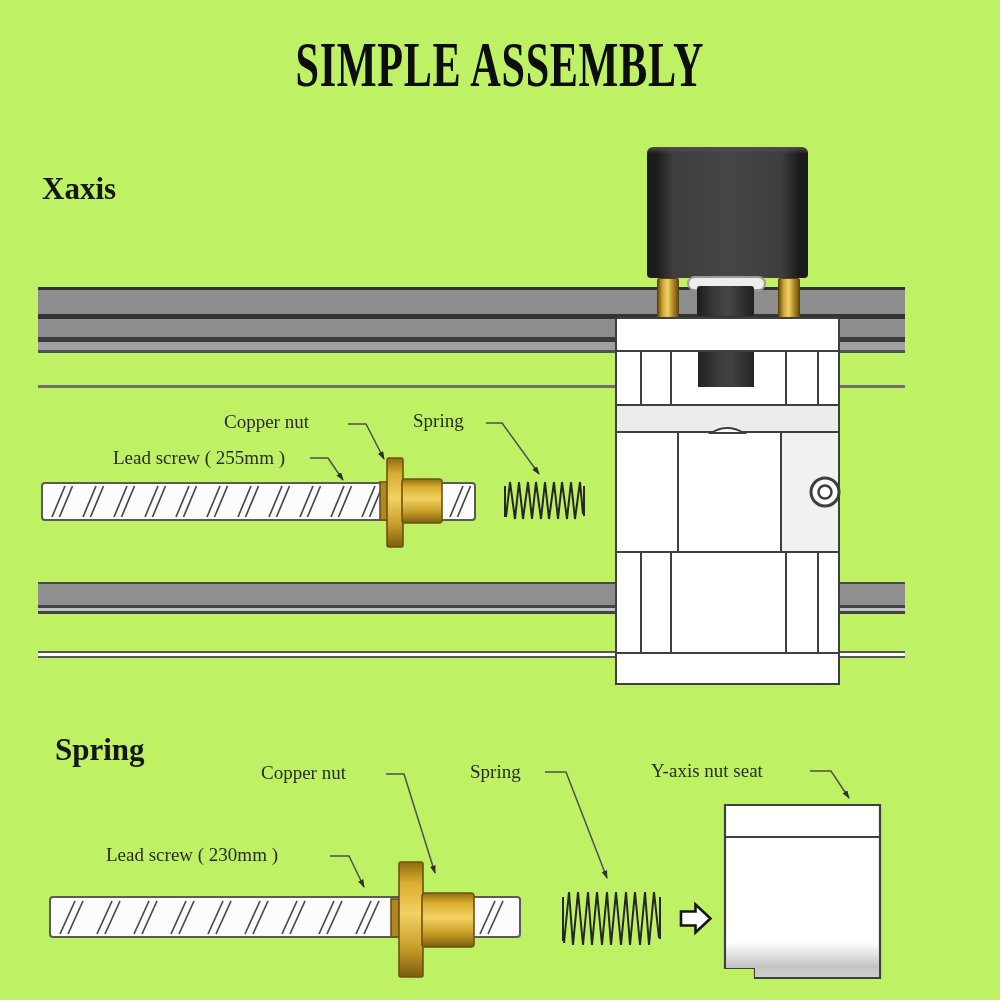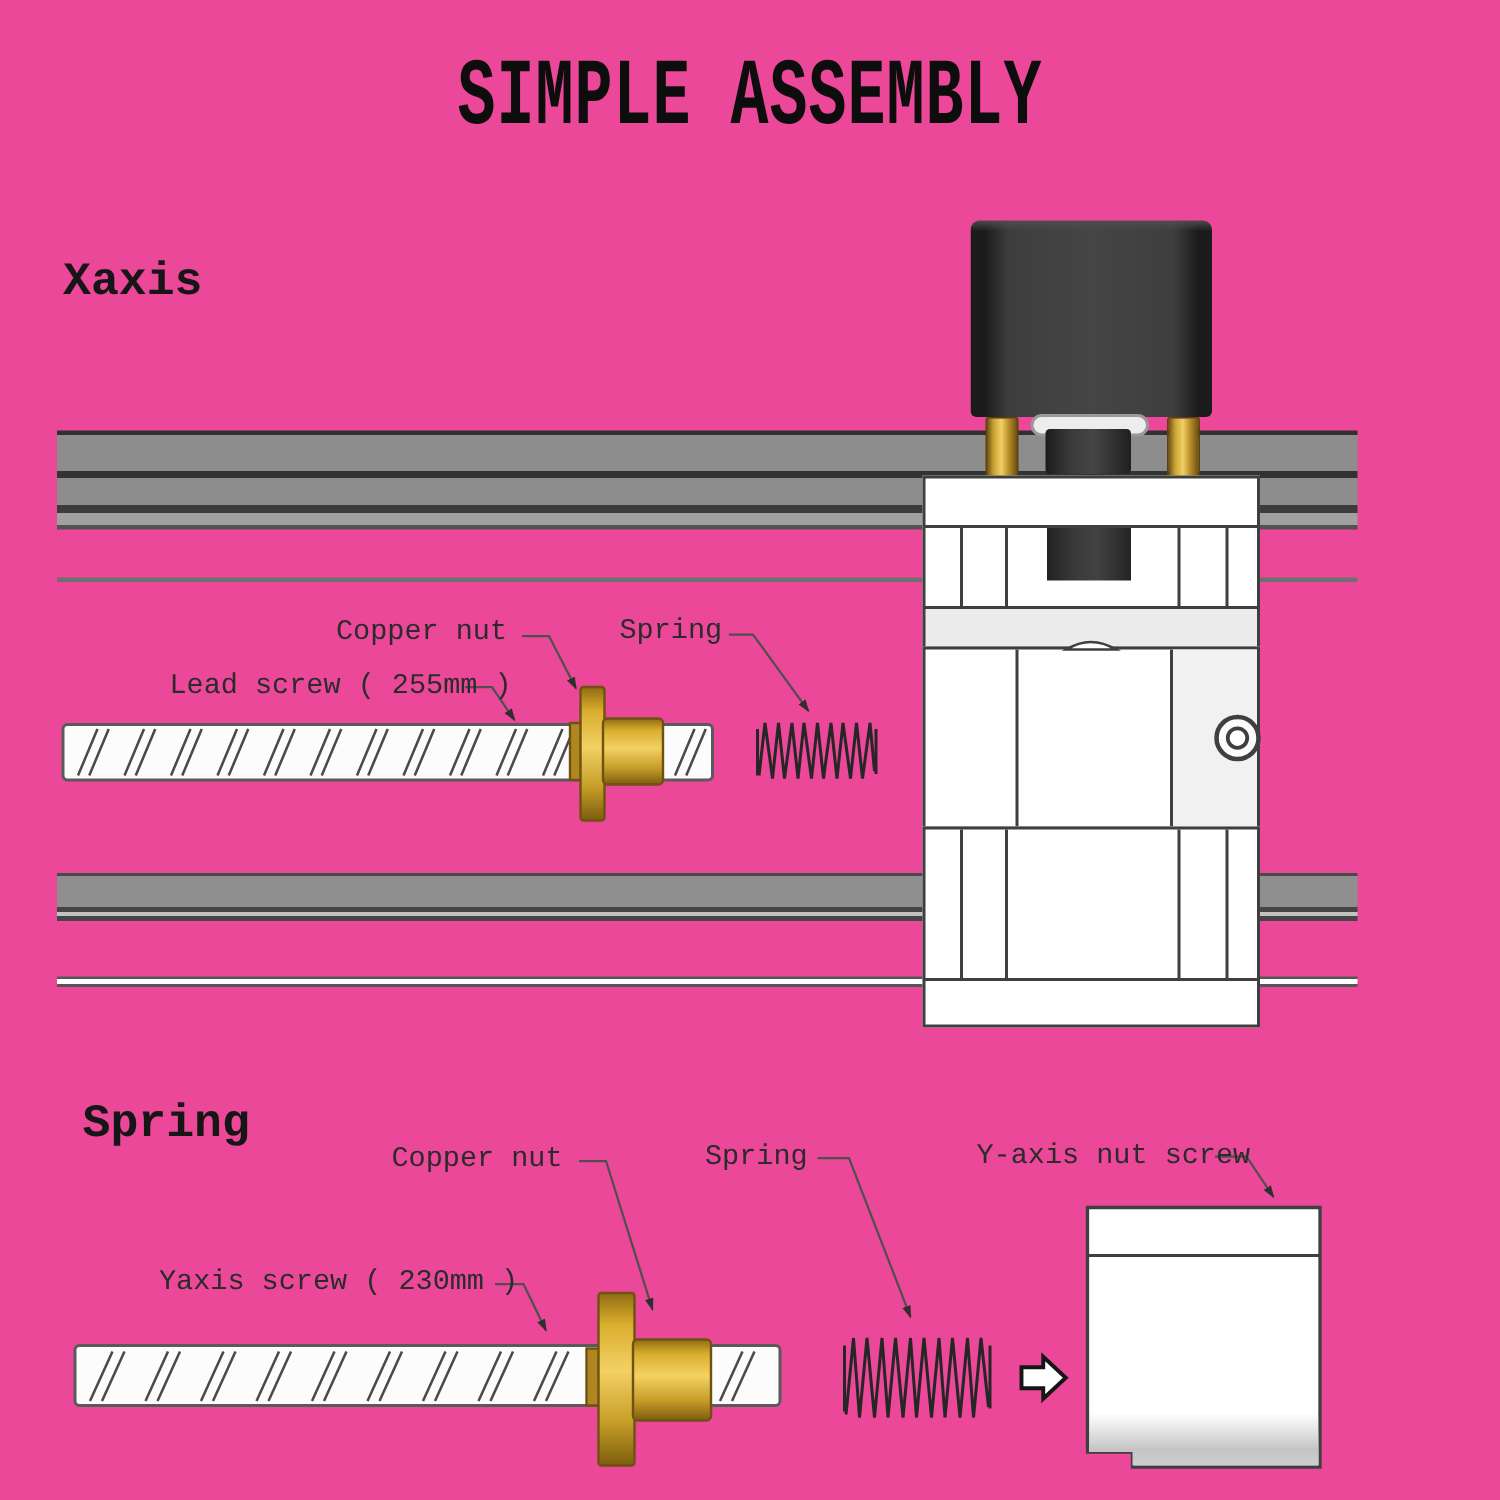--- a/index.html
+++ b/index.html
@@ -1,17 +1,17 @@
 <!DOCTYPE html>
 <html><head>
 <meta charset="utf-8">
 <style>
   html,body{margin:0;padding:0;background:#fff;}
-  #stage{position:relative;width:1000px;height:1000px;background:#ec4899;overflow:hidden;
-         font-family:Liberation Mono, monospace;}
+  #stage{position:relative;width:1000px;height:1000px;background:#bef264;overflow:hidden;
+         font-family:Liberation Serif, serif;}
   .abs{position:absolute;}
   
   #title-wrap{left:0;top:34px;width:1000px;text-align:center;}
   #title-wrap span{display:inline-block;font-weight:bold;font-size:63px;line-height:1;
         color:#0d0d0d;transform:scaleX(.67);transform-origin:center;letter-spacing:1px;white-space:nowrap;}
   
   .axis-lbl{font-weight:bold;font-size:31px;color:#161616;white-space:nowrap;}
   
   .lbl{font-size:19px;color:#2b2b2b;white-space:nowrap;line-height:1.15;}
   
@@ -102,22 +102,22 @@
     <div class="vline" style="left:168px"></div>
       <div class="vline" style="left:200px"></div>
   </div>
   <div class="abs cpart c-bot"></div>
 
   <div class="abs lbl z6" id="x-coppernut-lbl">Copper nut</div>
   <div class="abs lbl z6" id="x-spring-lbl">Spring</div>
   <div class="abs lbl z6" id="x-leadscrew-lbl">Lead screw ( 255mm )</div>
   <div class="abs lbl z6" id="y-coppernut-lbl">Copper nut</div>
   <div class="abs lbl z6" id="y-spring-lbl">Spring</div>
-  <div class="abs lbl z6" id="y-nutseat-lbl">Y-axis nut screw</div>
-  <div class="abs lbl z6" id="y-leadscrew-lbl">Yaxis screw ( 230mm )</div>
+  <div class="abs lbl z6" id="y-nutseat-lbl">Y-axis nut seat</div>
+  <div class="abs lbl z6" id="y-leadscrew-lbl">Lead screw ( 230mm )</div>
 
   <svg id="draw" class="abs" width="1000" height="1000" viewBox="0 0 1000 1000">
     <defs>
       <marker id="ah" markerWidth="10" markerHeight="8" refX="7.5" refY="2.9" orient="auto" markerUnits="userSpaceOnUse">
         <path d="M0 0 L8.5 2.9 L0 5.8 Z" fill="#2f2f2f"></path>
       </marker>
       <linearGradient id="goldV" x1="0" y1="0" x2="0" y2="1">
         <stop offset="0" stop-color="#8f6c12"></stop>
           <stop offset=".18" stop-color="#d9ad2e"></stop>
         <stop offset=".45" stop-color="#f3d163"></stop>

